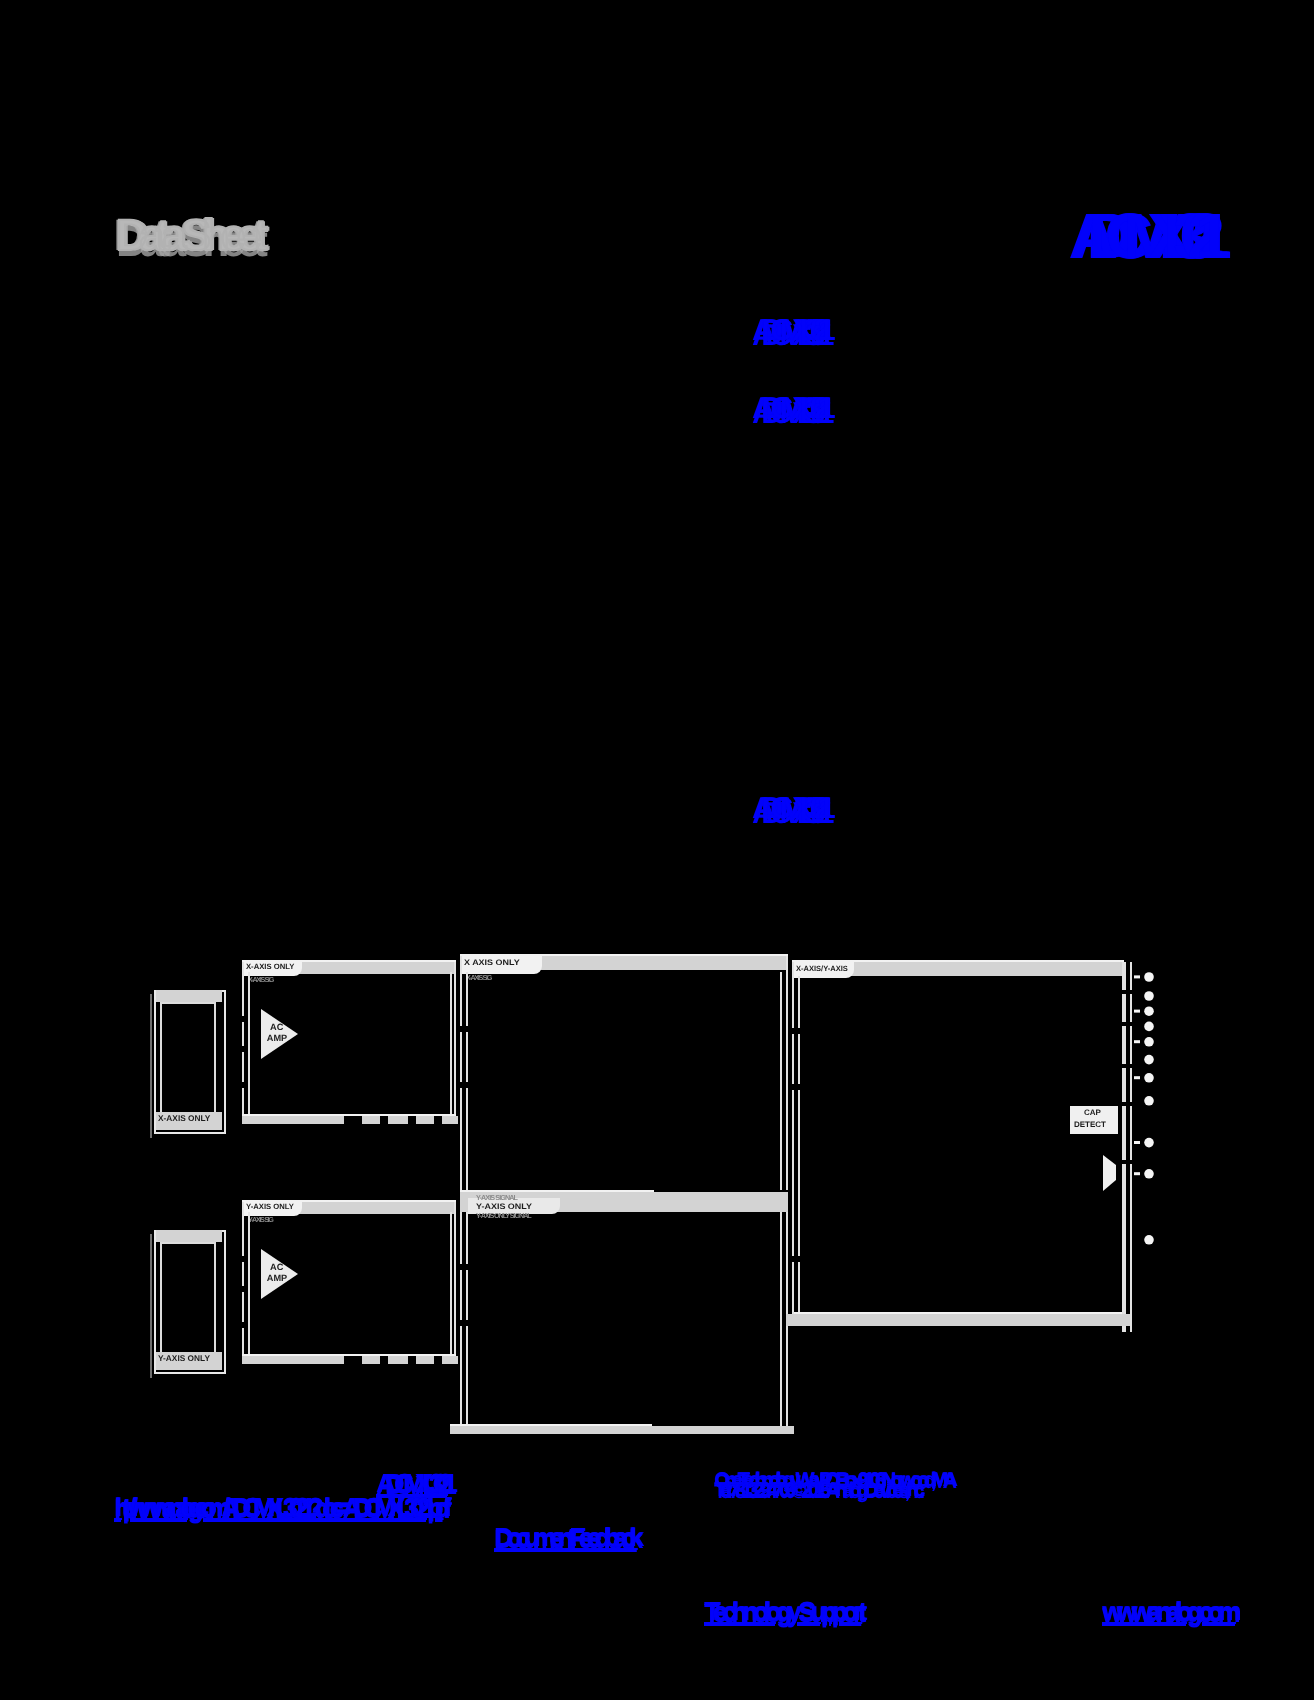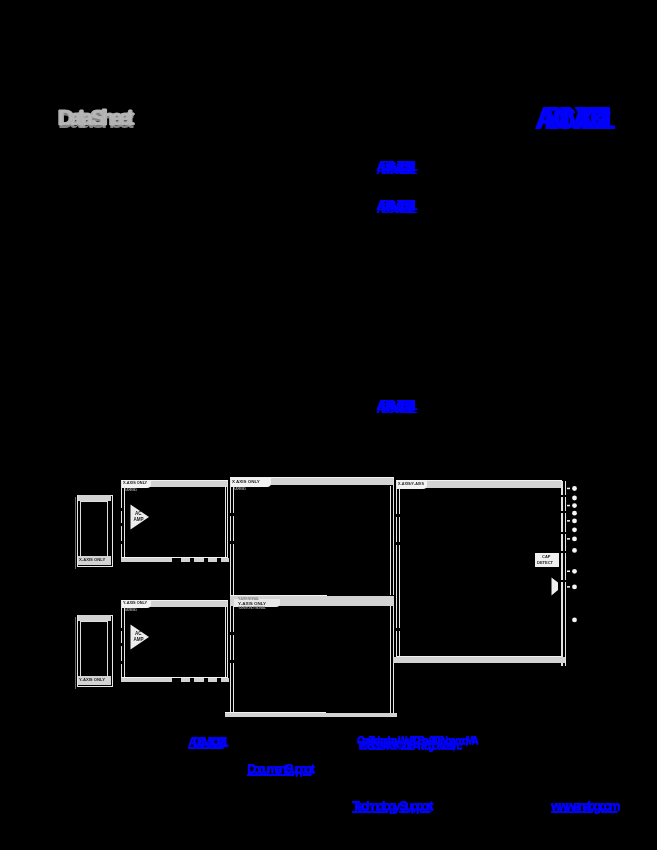--- a/index.html
+++ b/index.html
@@ -25,22 +25,23 @@
   <div class="blob" style="left:535px;top:100px;font-size:32px;letter-spacing:-14.2px;text-shadow:0.7px 0 #0202fa,-0.7px 0 #0202fa;">ADCMXL3021</div>
 
   <div class="blob" style="left:376px;top:157px;font-size:15px;letter-spacing:-6.25px;text-shadow:0.6px 0 #0202fa,0 2.5px #0202fa;">ADCMXL3021</div>
 
   <div class="blob" style="left:376px;top:196px;font-size:15px;letter-spacing:-6.25px;text-shadow:0.6px 0 #0202fa,0 2.5px #0202fa;">ADCMXL3021</div>
 
   <div class="blob" style="left:376px;top:396px;font-size:15px;letter-spacing:-6.25px;text-shadow:0.6px 0 #0202fa,0 2.5px #0202fa;">ADCMXL3021</div>
 
   <div class="blob" style="left:188px;top:734px;font-size:13px;letter-spacing:-4.9px;text-shadow:0.5px 0 #0202fa,0 1px #0202fa;text-decoration:underline;">ADCMXL3021</div>
 
-
-  <div class="blob" style="left:247px;top:761px;font-size:13px;letter-spacing:-3.28px;text-shadow:0.5px 0 #0202fa,0 1px #0202fa;text-decoration:underline;">Document Support</div>
+  <div class="blob" style="left:57px;top:746px;font-size:13px;letter-spacing:-4.17px;text-shadow:0.5px 0 #0202fa,0 1px #0202fa;text-decoration:underline;">http://www.analog.com/ADCMXL3021?doc=ADCMXL3021.pdf</div>
+
+  <div class="blob" style="left:247px;top:761px;font-size:13px;letter-spacing:-3.28px;text-shadow:0.5px 0 #0202fa,0 1px #0202fa;text-decoration:underline;">Document Feedback</div>
 
   <div class="blob" style="left:357px;top:735px;font-size:10px;letter-spacing:-2.65px;text-shadow:0.4px 0 #0202fa,0 1px #0202fa;">One Technology Way, P.O. Box 9106, Norwood, MA</div>
 
   <div class="blob" style="left:357px;top:740px;font-size:10px;letter-spacing:-2.5px;text-shadow:0.4px 0 #0202fa,0 1px #0202fa;">Tel: 781.329.4700 ©2015 Analog Devices, Inc.</div>
 
   <div class="blob" style="left:352px;top:798px;font-size:13px;letter-spacing:-2.6px;text-shadow:0.5px 0 #0202fa,0 1px #0202fa;text-decoration:underline;">Technology Support</div>
 
   <div class="blob" style="left:551px;top:798px;font-size:13px;letter-spacing:-2.8px;text-shadow:0.5px 0 #0202fa,0 1px #0202fa;text-decoration:underline;">www.analog.com</div>
 
   <div class="abs" style="left:74px;top:494px;width:40px;height:78px;">

